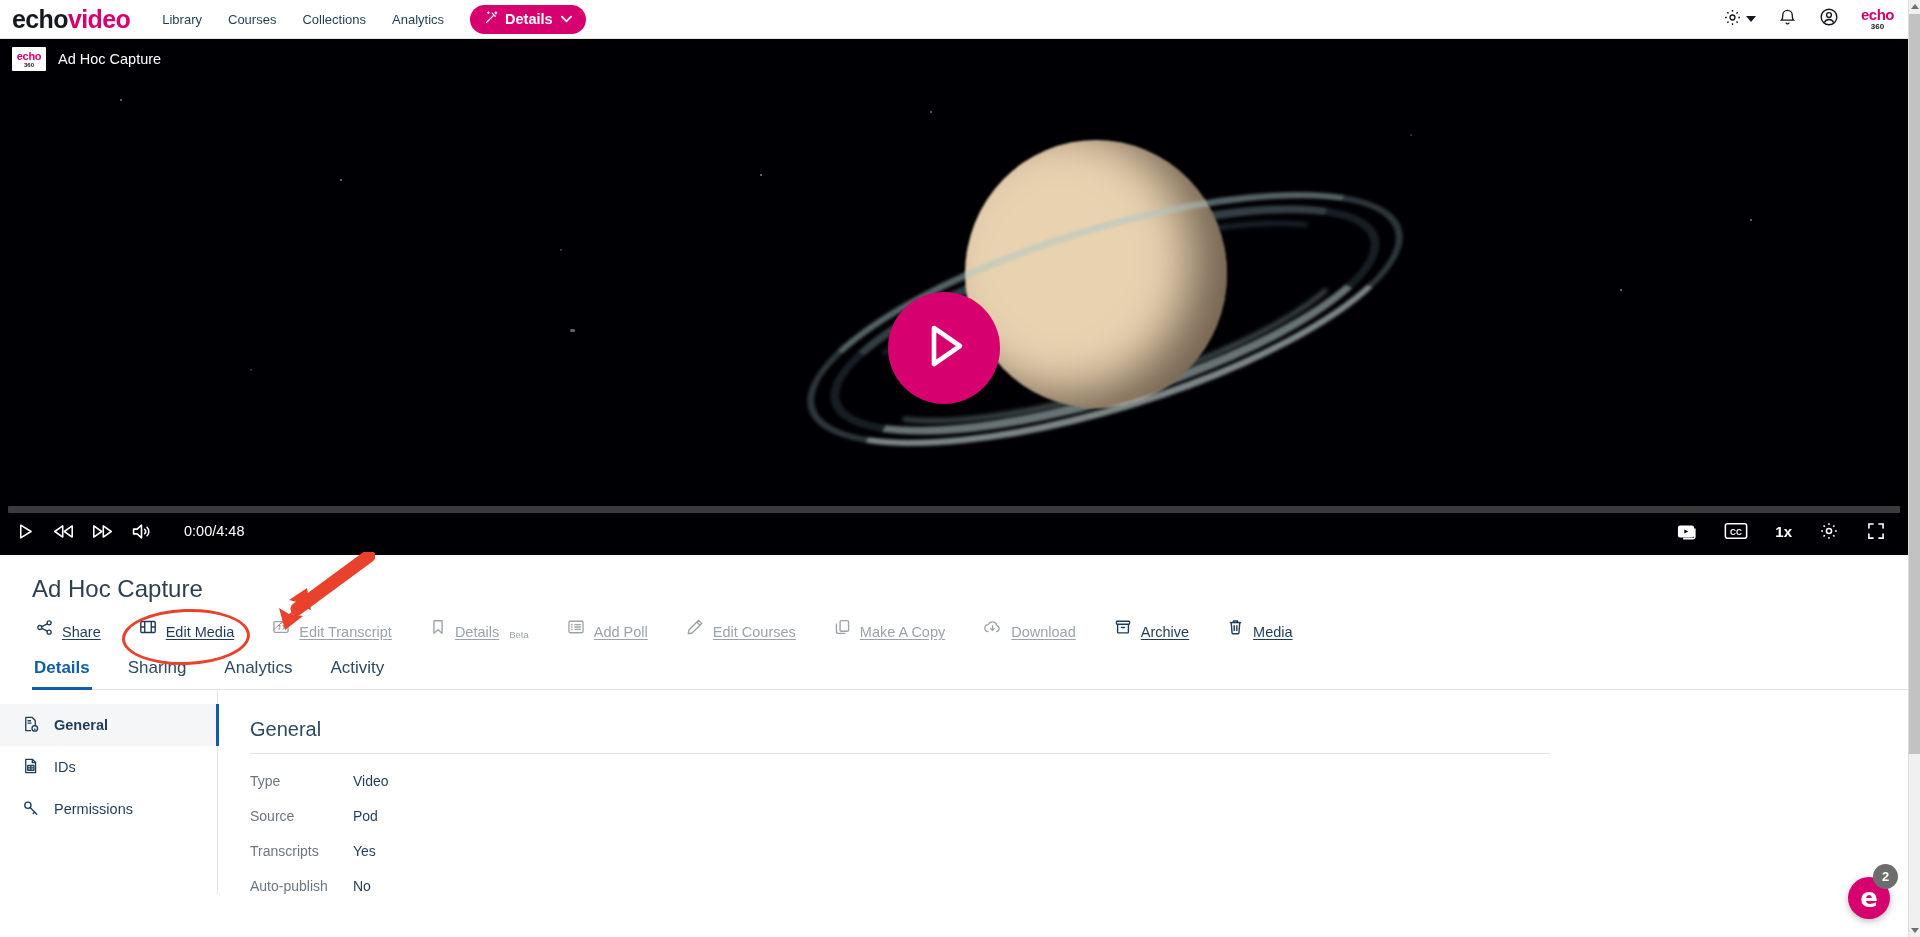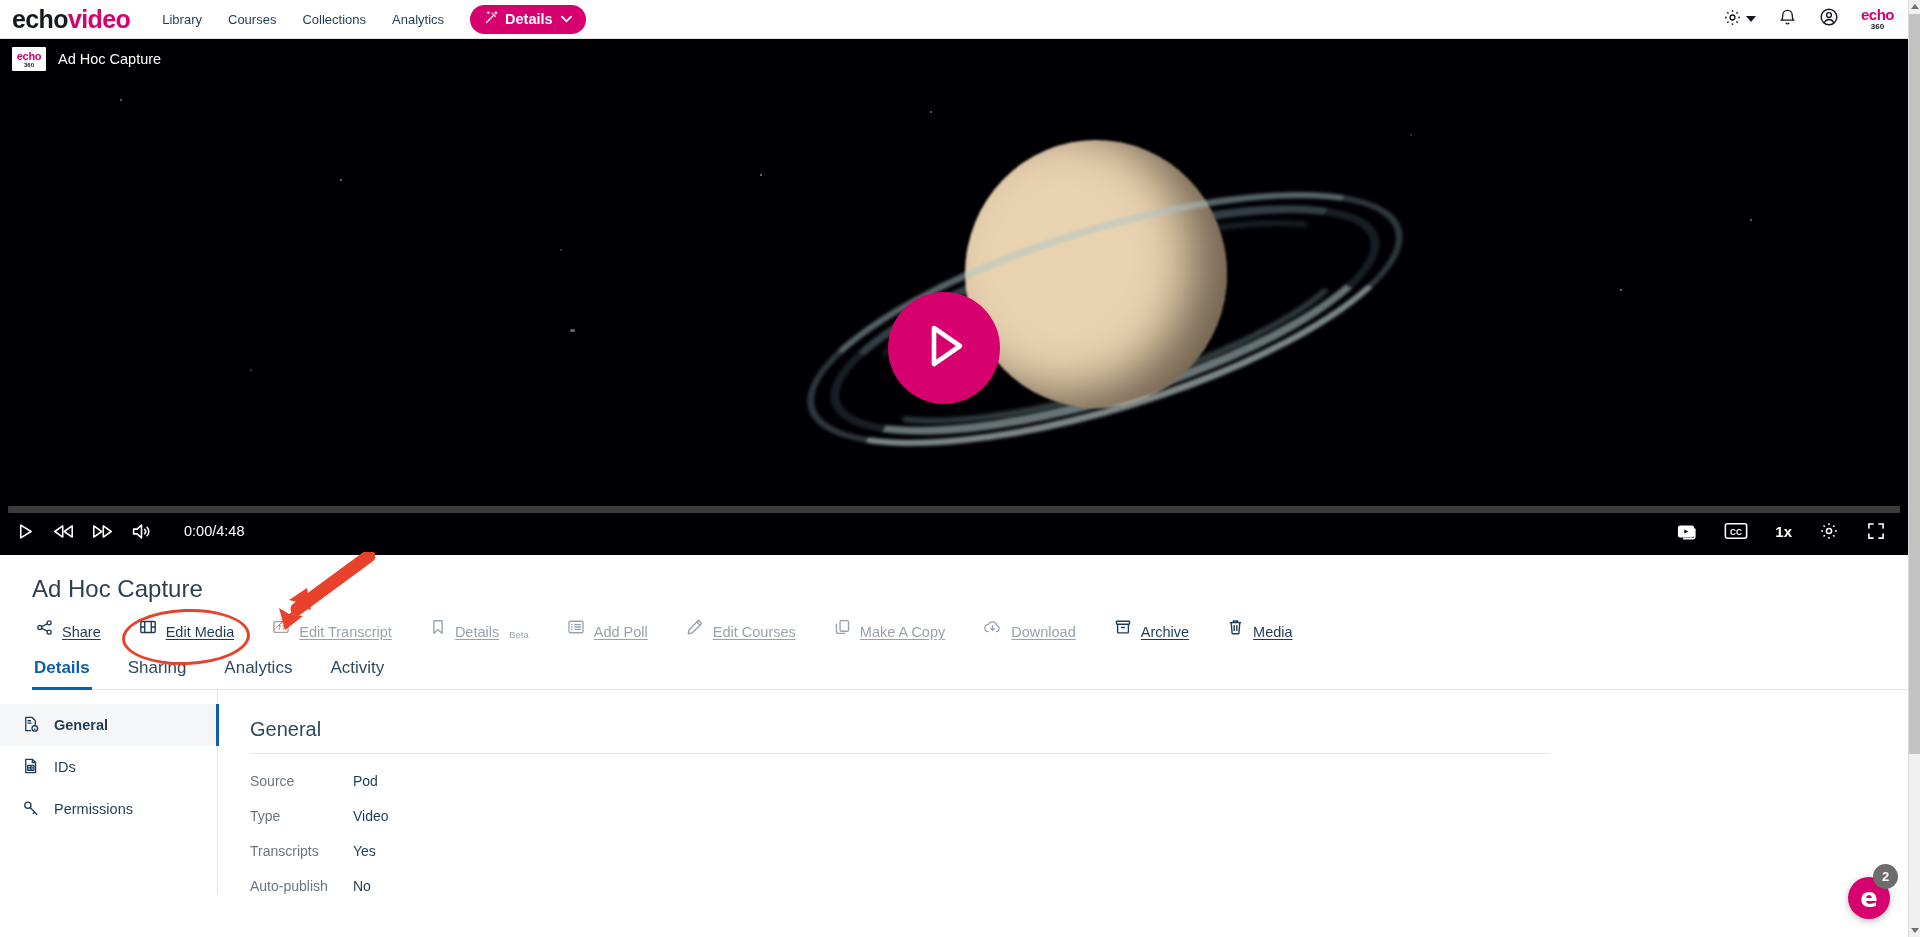--- a/index.html
+++ b/index.html
@@ -637,26 +637,26 @@
           </svg>
         </span>
         <span>Permissions</span>
       </div>
     </div>
 
     <div class="main">
       <div class="main-h">General</div>
 
       <div class="field">
+        <div class="k">Type</div>
+        <div class="v">Video</div>
+      </div>
+      <div class="field">
         <div class="k">Source</div>
         <div class="v">Pod</div>
-      </div>
-      <div class="field">
-        <div class="k">Type</div>
-        <div class="v">Video</div>
       </div>
       <div class="field">
         <div class="k">Transcripts</div>
         <div class="v">Yes</div>
       </div>
       <div class="field">
         <div class="k">Auto-publish</div>
         <div class="v">No</div>
       </div>
     </div>

